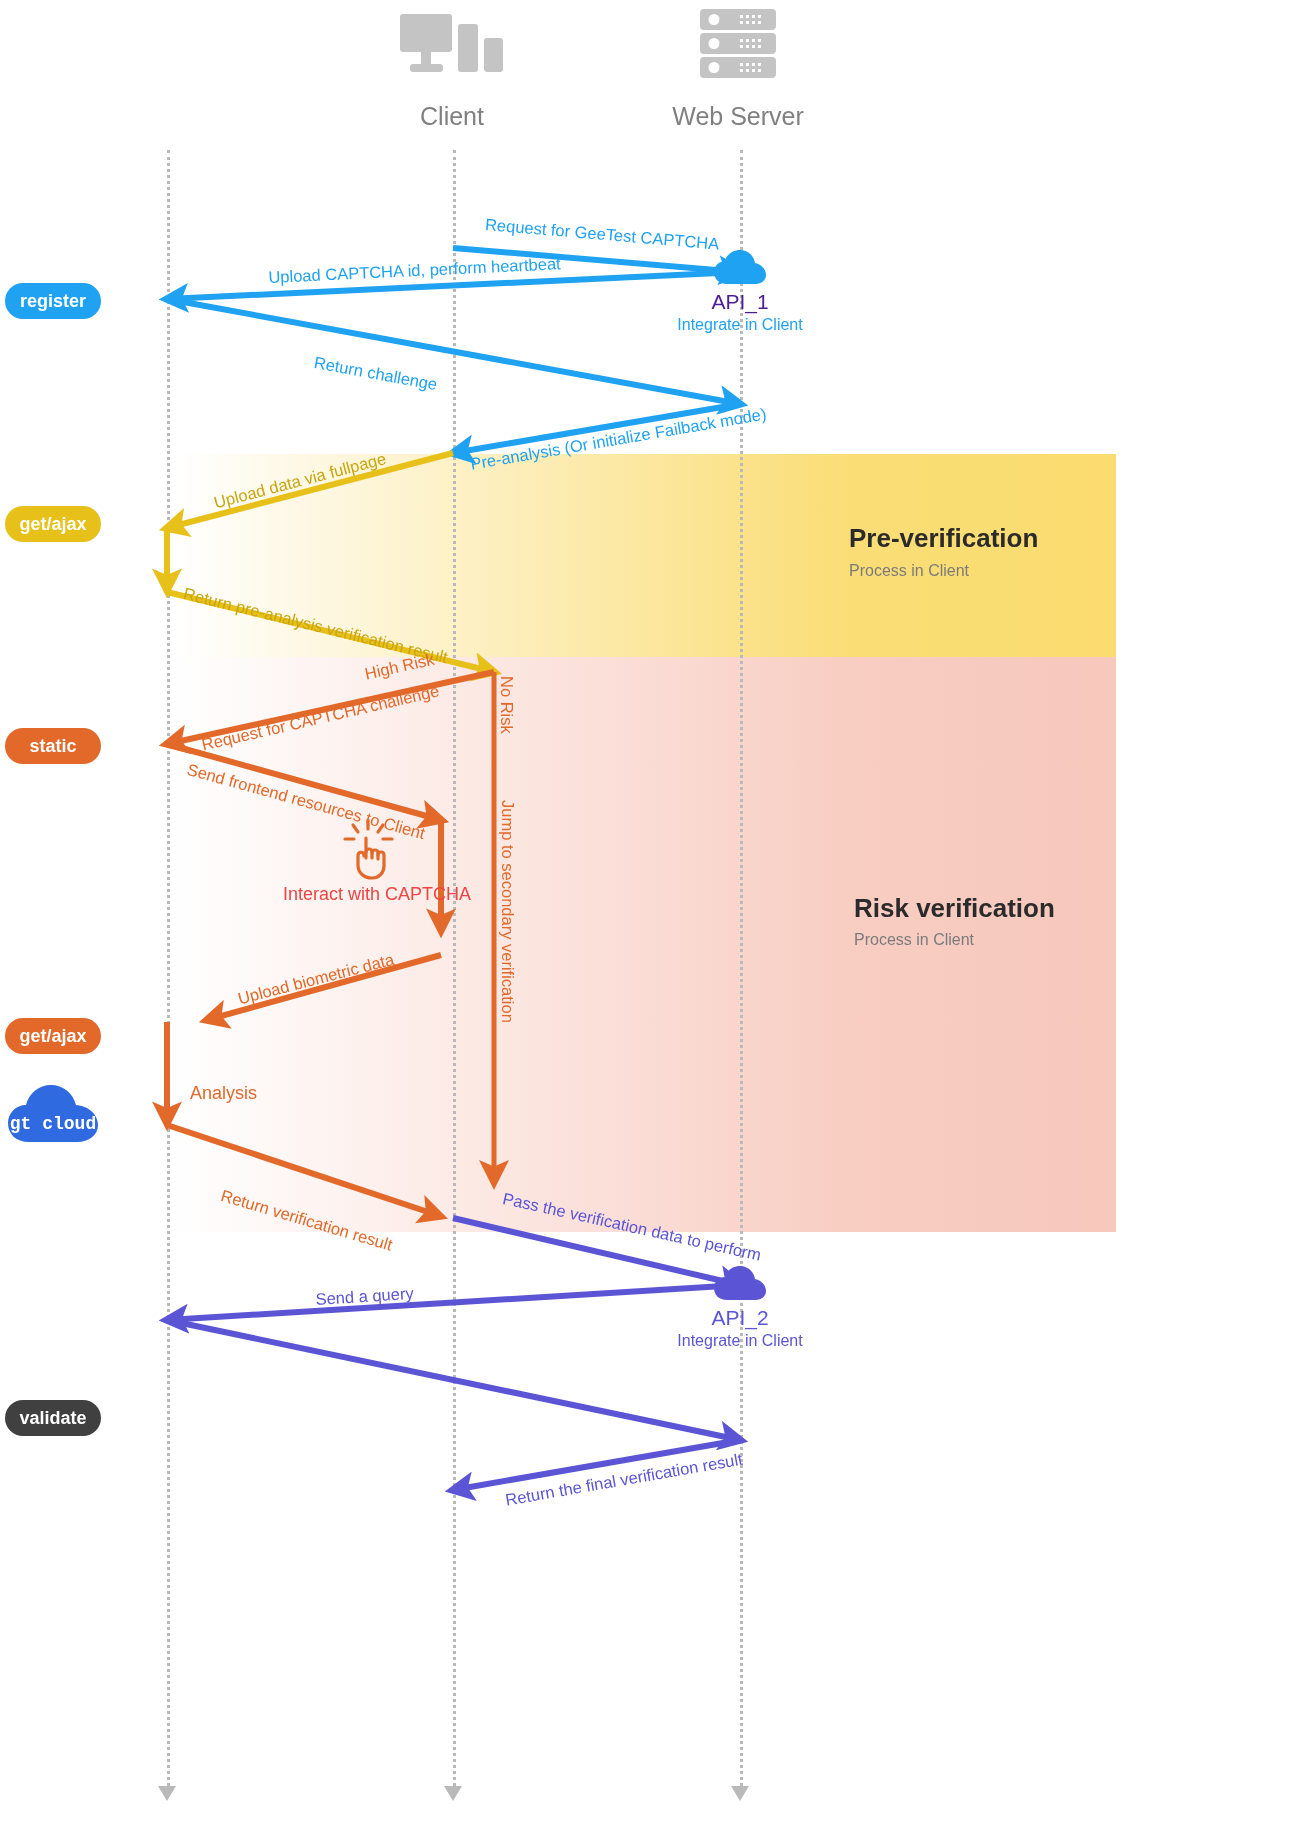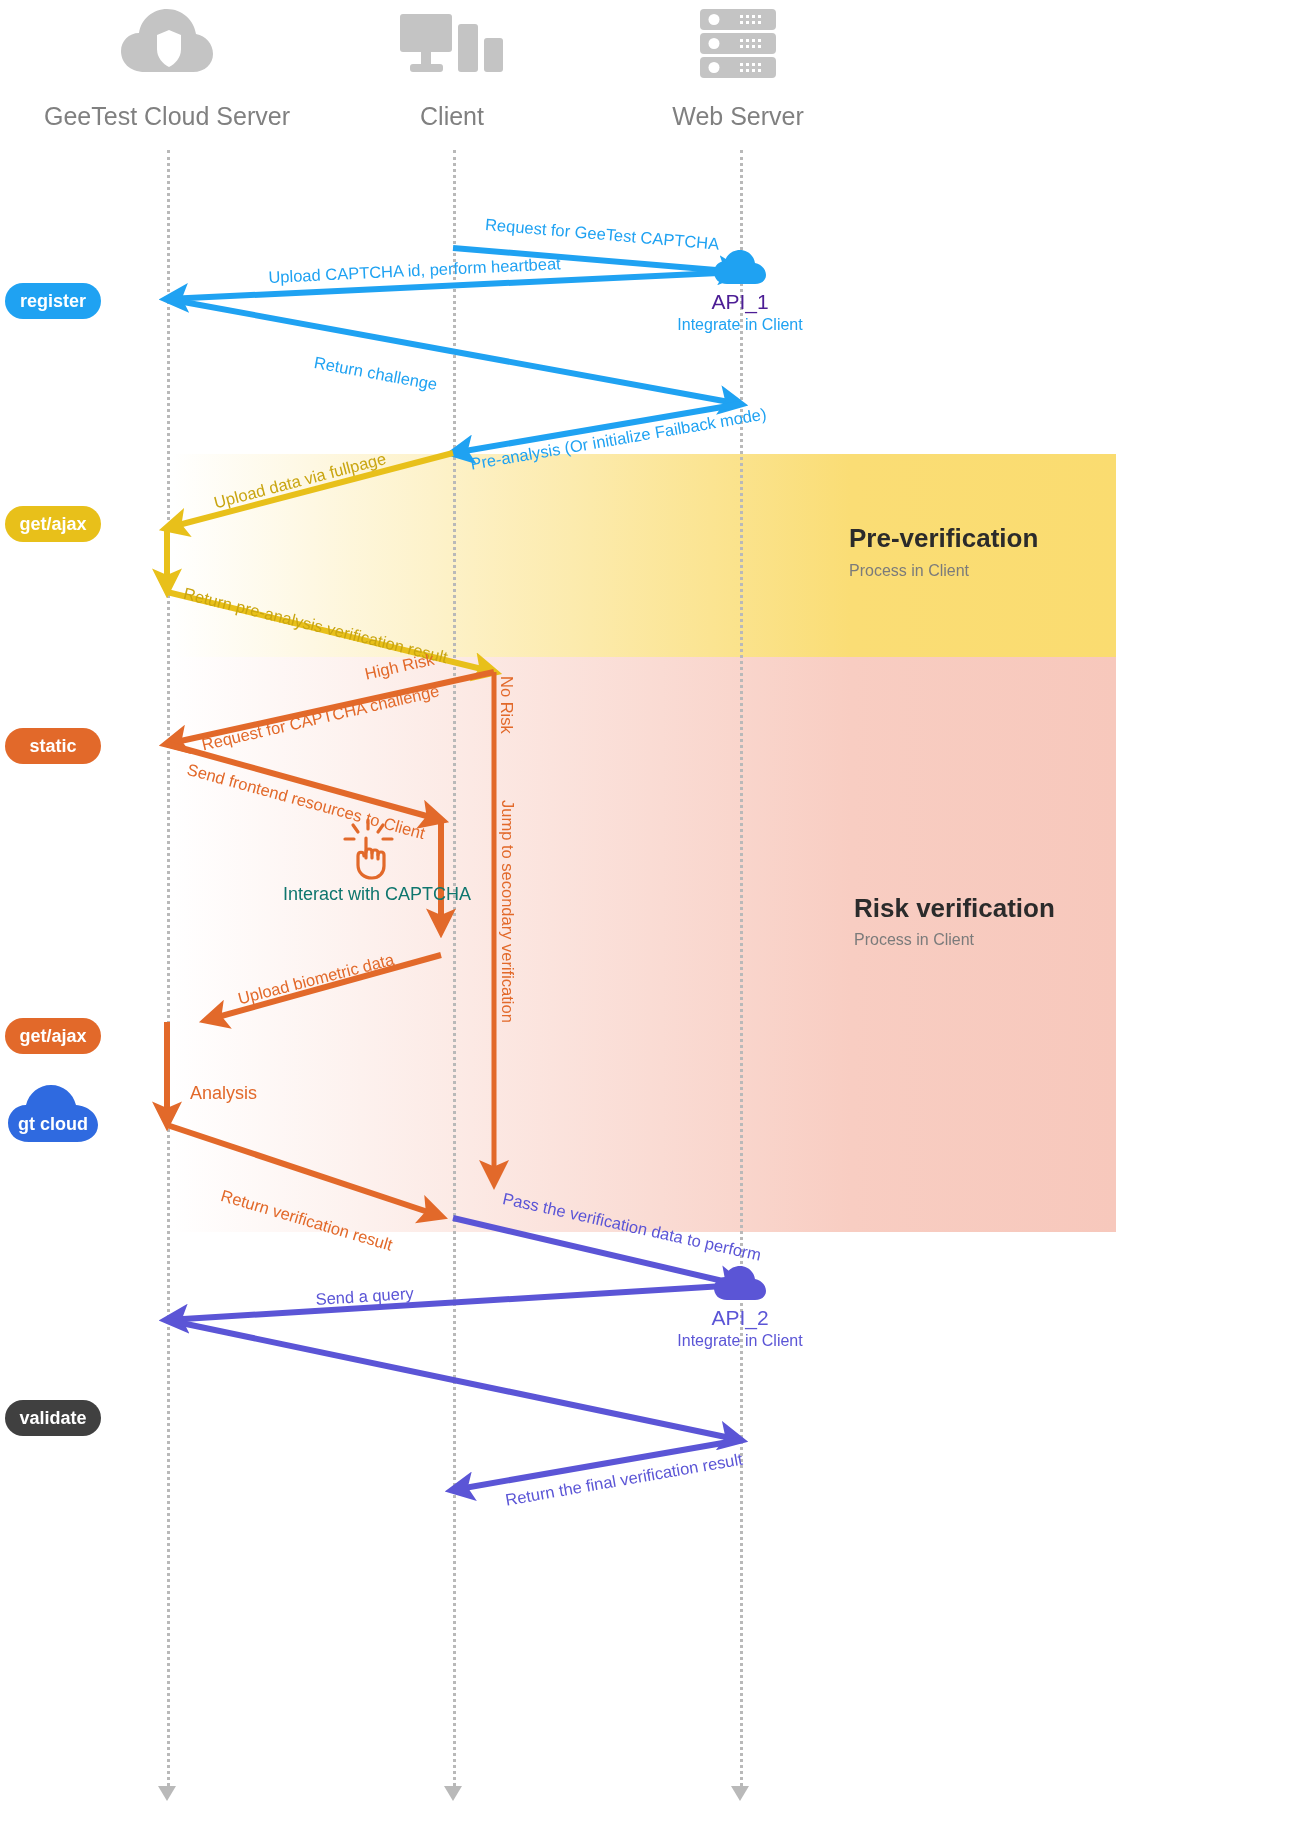--- a/index.html
+++ b/index.html
@@ -89,29 +89,20 @@
   </div>
 
 
   <div class="lifeline" style="left:167px;"></div>
   <div class="lifeline" style="left:453px;"></div>
   <div class="lifeline" style="left:740px;"></div>
   <div class="lifeline-arrow" style="left:158px; top:1786px;"></div>
   <div class="lifeline-arrow" style="left:444px; top:1786px;"></div>
   <div class="lifeline-arrow" style="left:731px; top:1786px;"></div>
 
-  <div class="actor gt">
-    <div class="glyph">
-      <svg width="96" height="74" viewBox="0 0 96 74">
-        <path d="M26 66 C10 66 2 56 2 45 C2 35 10 27 20 27 C22 13 34 3 48 3 C63 3 75 14 77 28 C87 30 94 38 94 48 C94 58 86 66 74 66 Z" fill="#c4c4c4"></path>
-        <path d="M50 24 L62 29 L62 43 C62 52 56 58 50 61 C44 58 38 52 38 43 L38 29 Z" fill="#ffffff"></path>
-      </svg>
-    </div>
-    <div class="name">GeeTest Cloud Server</div>
-  </div>
 
   <div class="actor web">
     <div class="glyph">
       <svg width="80" height="72" viewBox="0 0 80 72">
         <rect x="2" y="1" width="76" height="21" rx="4" fill="#c4c4c4"></rect>
         <rect x="2" y="25" width="76" height="21" rx="4" fill="#c4c4c4"></rect>
         <rect x="2" y="49" width="76" height="21" rx="4" fill="#c4c4c4"></rect>
         <circle cx="16" cy="11.5" r="5.5" fill="#ffffff"></circle>
         <circle cx="16" cy="35.5" r="5.5" fill="#ffffff"></circle>
         <circle cx="16" cy="59.5" r="5.5" fill="#ffffff"></circle>
@@ -207,21 +198,21 @@
   <div class="flow-label" style="position:absolute; left:316px; top:353px; transform:rotate(10.4deg); transform-origin:left top; color:#1fa2f2;">Return challenge</div>
   <div class="flow-label" style="position:absolute; left:469px; top:455px; transform:rotate(-9.7deg); transform-origin:left top; color:#1fa2f2;">Pre-analysis (Or initialize Failback mode)</div>
 
   <div class="flow-label" style="position:absolute; left:212px; top:494px; transform:rotate(-14.7deg); transform-origin:left top; color:#c9a510;">Upload data via fullpage</div>
   <div class="flow-label" style="position:absolute; left:186px; top:584px; transform:rotate(13.8deg); transform-origin:left top; color:#c9a510;">Return pre-analysis verification result</div>
 
   <div class="flow-label" style="position:absolute; left:363px; top:665px; transform:rotate(-12.5deg); transform-origin:left top; color:#e2692a;">High Risk</div>
   <div class="flow-label" style="position:absolute; left:516px; top:676px; transform:rotate(90deg); transform-origin:left top; color:#e2692a;">No Risk</div>
   <div class="flow-label" style="position:absolute; left:200px; top:736px; transform:rotate(-13.0deg); transform-origin:left top; color:#e2692a;">Request for CAPTCHA challenge</div>
   <div class="flow-label" style="position:absolute; left:190px; top:760px; transform:rotate(15.3deg); transform-origin:left top; color:#e2692a;">Send frontend resources to Client</div>
-  <div class="tap-caption" style="left:283px; top:884px; color:#0f766e;">Interact with CAPTCHA</div>
+  <div class="tap-caption" style="left:283px; top:884px; color:#ef4444;">Interact with CAPTCHA</div>
   <div class="flow-label" style="position:absolute; left:236px; top:990px; transform:rotate(-14.5deg); transform-origin:left top; color:#e2692a;">Upload biometric data</div>
   <div class="tap-caption" style="left:190px; top:1083px; color:#e2692a;">Analysis</div>
   <div class="flow-label" style="position:absolute; left:517px; top:800px; transform:rotate(90deg); transform-origin:left top; color:#e2692a;">Jump to secondary verification</div>
   <div class="flow-label" style="position:absolute; left:224px; top:1186px; transform:rotate(16.5deg); transform-origin:left top; color:#e2692a;">Return verification result</div>
 
   <div class="flow-label" style="position:absolute; left:505px; top:1189px; transform:rotate(12.5deg); transform-origin:left top; color:#5b55d6;">Pass the verification data to perform</div>
   <div class="flow-label" style="position:absolute; left:315px; top:1290px; transform:rotate(-3.6deg); transform-origin:left top; color:#5b55d6;">Send a query</div>
   <div class="flow-label" style="position:absolute; left:504px; top:1491px; transform:rotate(-9.9deg); transform-origin:left top; color:#5b55d6;">Return the final verification result</div>
 
   <div style="position:absolute; left:342px; top:818px;">
@@ -259,21 +250,21 @@
   </div>
 
   <div class="badge" style="left:5px; top:283px; width:96px; background:#1fa2f2;">register</div>
 
   <div class="badge" style="left:5px; top:506px; width:96px; background:#e8c01a;">get/ajax</div>
 
   <div class="badge" style="left:5px; top:728px; width:96px; background:#e2692a;">static</div>
 
   <div class="badge" style="left:5px; top:1018px; width:96px; background:#e2692a;">get/ajax</div>
 
-  <div style="position:absolute; left:5px; top:1082px; width:96px; height:62px;">
+  <div style="position:absolute; left:5px; top:1082px; width:96px; height:62px;font-family:Liberation Mono, monospace;">
     <svg width="96" height="62" viewBox="0 0 96 62" style="position:absolute; left:0; top:0;">
       <path d="M24 60 C11 60 3 52 3 41 C3 31 11 23 21 23 C24 11 34 3 46 3 C58 3 68 11 71 23 C83 24 93 32 93 43 C93 53 84 60 72 60 Z" fill="#2f6ae0"></path>
     </svg>
     <div style="position:absolute; left:0; top:32px; width:96px; text-align:center; color:#ffffff; font-size:18px; font-weight:bold;">gt cloud</div>
   </div>
 
   <div class="badge" style="left:5px; top:1400px; width:96px; background:#404040;">validate</div>
 
 </div>
 

